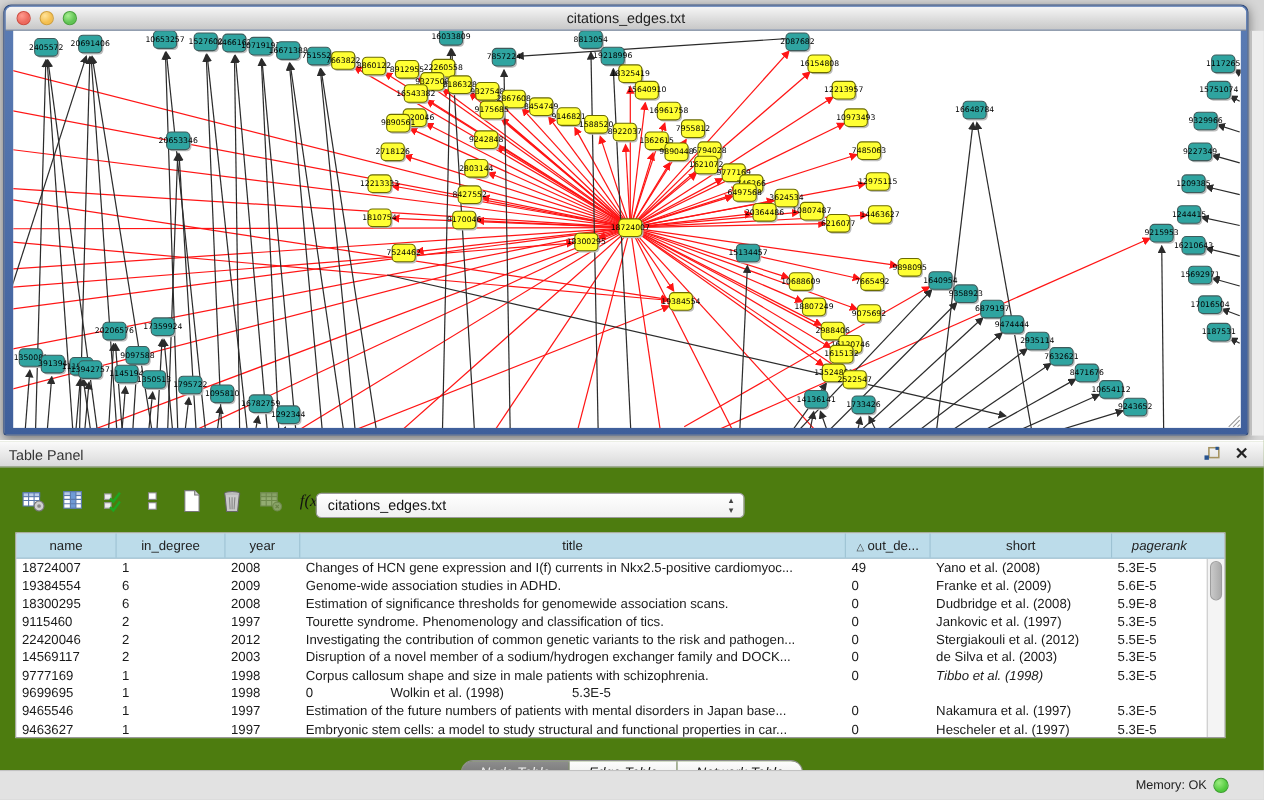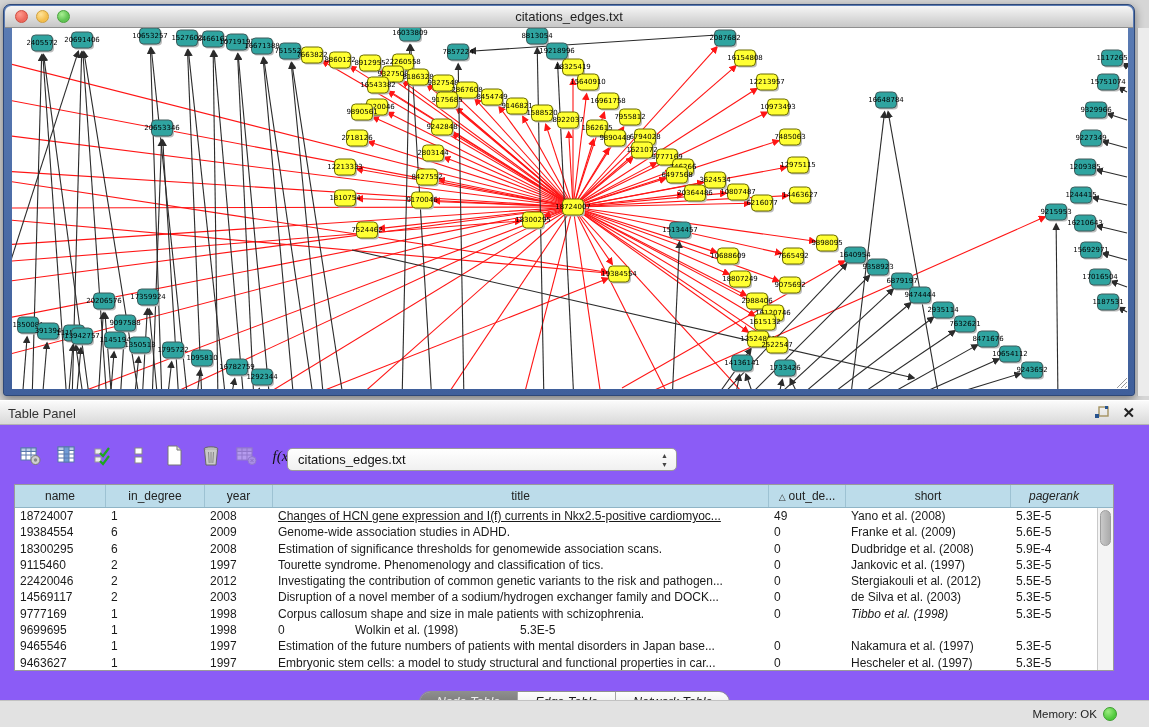--- a/index.html
+++ b/index.html
@@ -32,21 +32,21 @@
   .net-canvas{
     position:absolute; left:8px; top:23px; width:1116px; height:361px;
     background:#fff; overflow:hidden;
   }
   .net-canvas svg{ display:block; }
   .grip{ position:absolute; right:0; bottom:0; }
   
   .right-strip{ position:absolute; left:1137px; top:28px; width:12px; height:368px;
     background:#ececec; border-left:1px solid #b2b2b2; }
   
-  .table-panel{ position:absolute; left:0; top:400px; width:1149px; height:300px; background:#8b5cf6; }
+  .table-panel{ position:absolute; left:0; top:400px; width:1149px; height:300px; background:#4d7c0f; }
   .tp-header{ position:relative; height:25px;
     background:linear-gradient(#fbfbfb,#d9d9d9);
     border-top:1px solid #ffffff; border-bottom:1px solid #b3b3b3; }
   .tp-title{ position:absolute; left:8px; top:5px; font-size:13px; color:#333; }
   .tp-header-icons{ position:absolute; right:14px; top:4px; display:flex; gap:12px; align-items:center; }
   .tp-close{ font-size:15px; font-weight:bold; color:#222; line-height:16px; cursor:default; }
   
   .toolbar{ position:absolute; left:18px; top:44px; display:flex; align-items:center; gap:10px; }
   .tool{ width:26px; height:24px; display:flex; align-items:center; justify-content:center; }
   .fx{ font-family:"Liberation Serif", serif; font-style:italic; font-size:15px; color:#111; }
@@ -914,42 +914,42 @@
         <div class="th" style="width: 496px;">title</div>
         <div class="th" style="width: 77px;"><span class="sort-tri">△</span>out_de...</div>
         <div class="th" style="width: 165px;">short</div>
         <div class="th" style="width: 86px;">pagerank</div>
       </div>
     <div class="tbl-body" id="tbl-body">
         <div class="tr">
           <div class="td" style="width: 91px;">18724007</div>
           <div class="td" style="width: 99px;">1</div>
           <div class="td" style="width: 68px;">2008</div>
-          <div class="td" style="width: 496px; text-decoration: underline;">Changes of HCN gene expression and I(f) currents in Nkx2.5-positive cardiomyoc...</div>
+          <div class="td" style="width: 496px;">Changes of HCN gene expression and I(f) currents in Nkx2.5-positive cardiomyoc...</div>
           <div class="td" style="width: 77px;">49</div>
           <div class="td" style="width: 165px;">Yano et al. (2008)</div>
           <div class="td" style="width: 86px;">5.3E-5</div>
         </div>
         <div class="tr">
           <div class="td" style="width: 91px;">19384554</div>
           <div class="td" style="width: 99px;">6</div>
           <div class="td" style="width: 68px;">2009</div>
           <div class="td" style="width: 496px;">Genome-wide association studies in ADHD.</div>
           <div class="td" style="width: 77px;">0</div>
           <div class="td" style="width: 165px;">Franke et al. (2009)</div>
           <div class="td" style="width: 86px;">5.6E-5</div>
         </div>
         <div class="tr">
           <div class="td" style="width: 91px;">18300295</div>
           <div class="td" style="width: 99px;">6</div>
           <div class="td" style="width: 68px;">2008</div>
           <div class="td" style="width: 496px;">Estimation of significance thresholds for genomewide association scans.</div>
           <div class="td" style="width: 77px;">0</div>
           <div class="td" style="width: 165px;">Dudbridge et al. (2008)</div>
-          <div class="td" style="width: 86px;">5.9E-4</div>
+          <div class="td" style="width: 86px;">5.9E-8</div>
         </div>
         <div class="tr">
           <div class="td" style="width: 91px;">9115460</div>
           <div class="td" style="width: 99px;">2</div>
           <div class="td" style="width: 68px;">1997</div>
           <div class="td" style="width: 496px;">Tourette syndrome. Phenomenology and classification of tics.</div>
           <div class="td" style="width: 77px;">0</div>
           <div class="td" style="width: 165px;">Jankovic et al. (1997)</div>
           <div class="td" style="width: 86px;">5.3E-5</div>
         </div>

